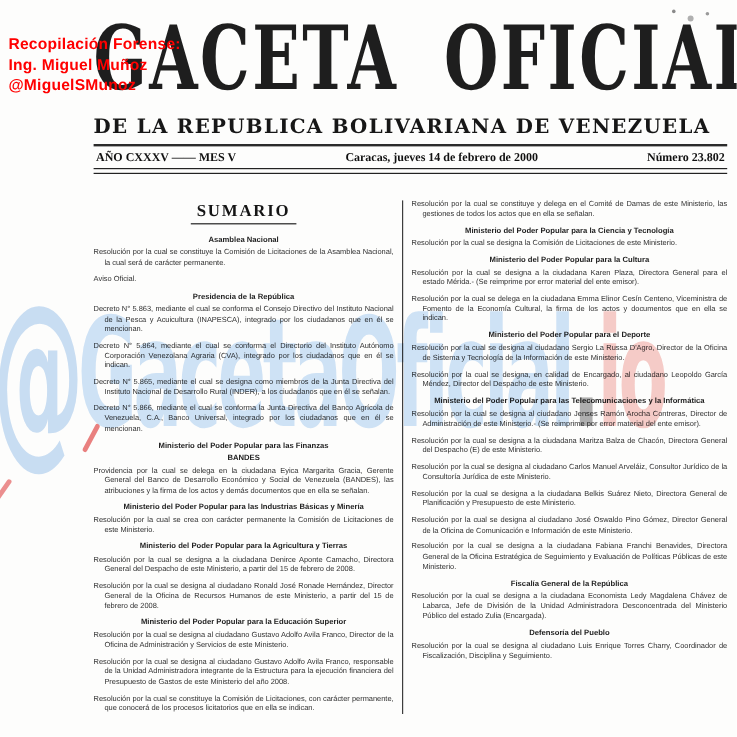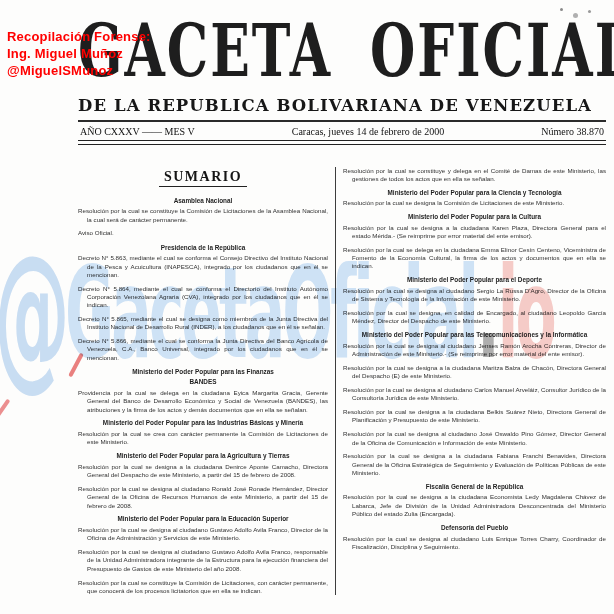--- a/index.html
+++ b/index.html
@@ -15,21 +15,21 @@
   .content { position:absolute; left:78px; top:12px; width:528px; z-index:2; }
 
   .masthead-wrap { height:80px; overflow:visible; }
   .masthead { text-align:center; font-family:"DejaVu Serif","Liberation Serif",serif; font-weight:bold;
               font-size:52px; line-height:54px; letter-spacing:2px; word-spacing:18px; color:#1e1e1e;
               transform:scaleY(1.42); transform-origin:center top; white-space:nowrap; }
   .subtitle { text-align:left; font-family:"DejaVu Serif","Liberation Serif",serif; font-weight:bold;
               font-size:16.5px; letter-spacing:1.1px; color:#171717; margin-top:4px; }
   .rule1 { border-top:2.5px solid #2b2b2b; margin-top:5px; }
   .dateband { display:flex; justify-content:space-between; align-items:center; padding:4px 2px 3px;
-              font-family:"Liberation Serif",serif; font-weight:normal; font-size:10px; color:#111; }
+              font-family:"Liberation Serif",serif; font-weight:bold; font-size:10px; color:#111; }
   .rule2 { border-top:1.3px solid #222; border-bottom:1.3px solid #222; height:2.5px; }
 
   .columns { display:flex; margin-top:20px; align-items:stretch; }
   .col-left  { width:250px; }
   .divider   { width:1px; background:#3d3d3d; margin:2px 7px 6px 7px; }
   .col-right { flex:1; padding-top:2px; }
 
   .sumario-line { text-align:center; margin:2px 0 10px; }
   .sumario { display:inline-block; font-family:"Liberation Serif",serif; font-weight:bold; font-size:14px;
              letter-spacing:1.5px; color:#151515; border-bottom:1.5px solid #222; padding:0 5px 1px; }
@@ -77,21 +77,21 @@
 
   <div class="content">
     <div class="masthead-wrap">
       <div class="masthead">GACETA OFICIAL</div>
     </div>
     <div class="subtitle">DE LA REPUBLICA BOLIVARIANA DE VENEZUELA</div>
     <div class="rule1"></div>
     <div class="dateband">
       <span>AÑO CXXXV —— MES V</span>
       <span>Caracas, jueves 14 de febrero de 2000</span>
-      <span>Número 38.870</span>
+      <span>Número 23.802</span>
     </div>
     <div class="rule2"></div>
 
     <div class="columns">
       <div class="col-left">
         <div class="sumario-line">
           <span class="sumario">SUMARIO</span>
         </div>
       <div class="header">Asamblea Nacional</div>
           <div class="para">Resolución por la cual se constituye la Comisión de Licitaciones de la Asamblea Nacional, la cual será de carácter permanente.</div>

